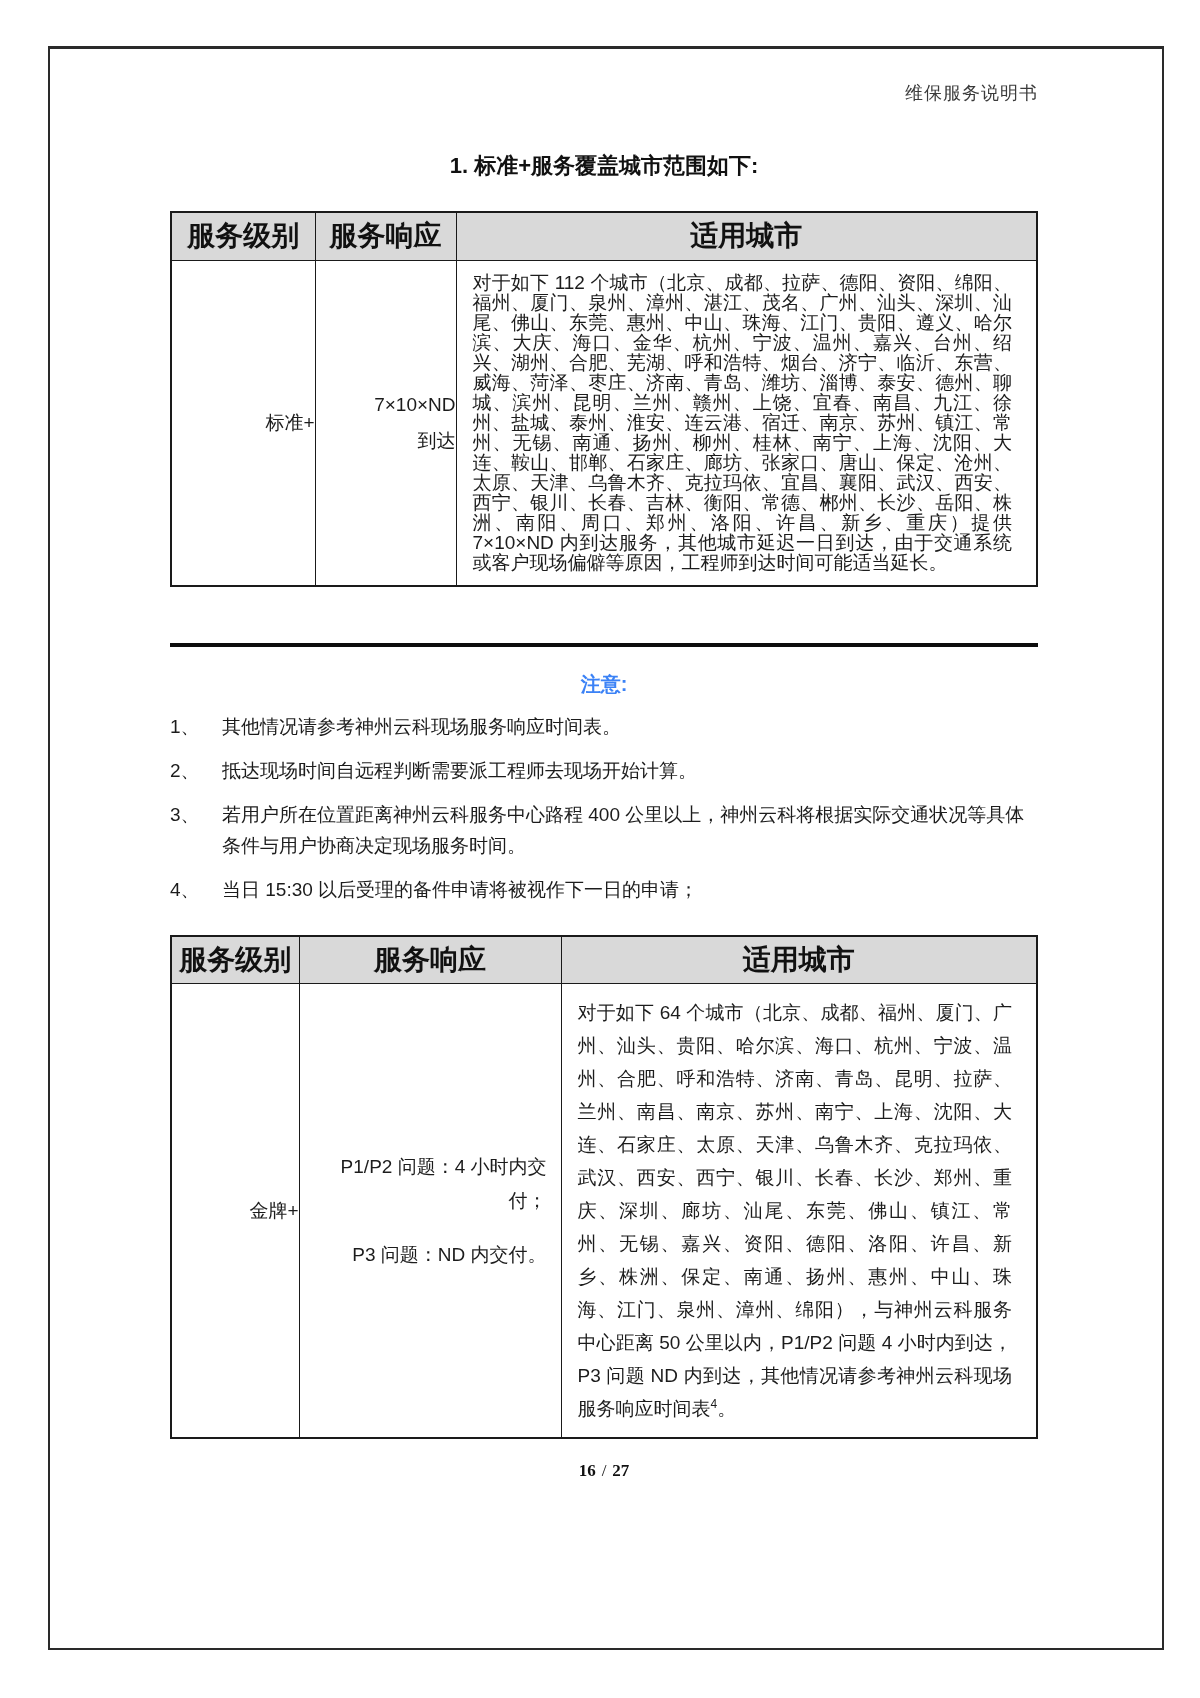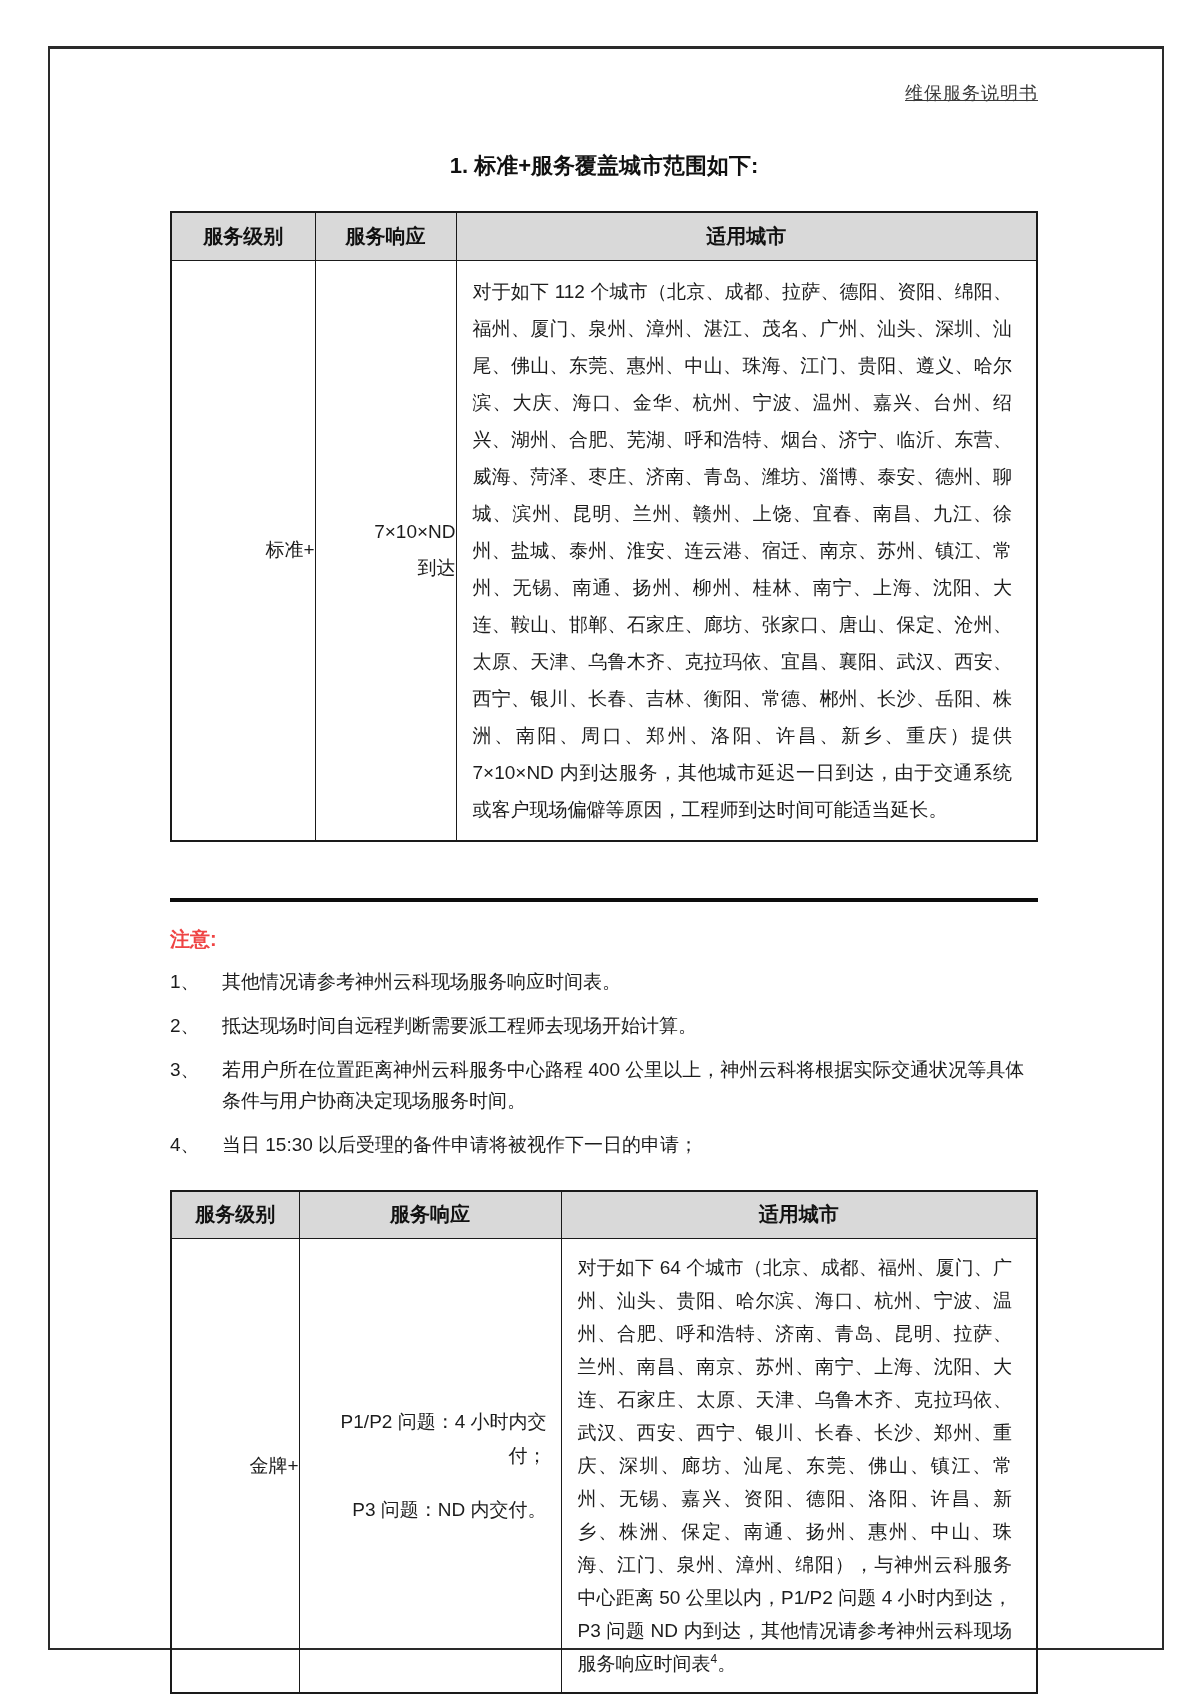--- a/index.html
+++ b/index.html
@@ -9,58 +9,58 @@
     font-family:"Liberation Sans","DejaVu Sans",sans-serif;
     color:#1c1c1c;
   }
   .page {
     position:absolute; left:48px; top:46px; width:1116px; height:1604px;
     border:2px solid #2a2a2a; border-top-width:3px; background:#fff;
   }
   .content { padding:26px 124px 0 120px; }
 
   .doc-header { text-align:right; font-family:"Liberation Serif","DejaVu Serif",serif;
-    font-size:18px; color:#3a3a3a; margin-top:6px; letter-spacing:1px;text-decoration:underline; }
+    font-size:18px; color:#3a3a3a; margin-top:6px; letter-spacing:1px; }
 
   .section-heading { font-size:22px; font-weight:bold; color:#111; }
   .heading-1 { margin-top:46px;text-align:center; }
   .heading-2 { margin-top:50px; }
 
   table.svc-table {
     width:100%; border-collapse:collapse; margin-top:30px;
     border:2px solid #1a1a1a;
   }
   table.svc-table th, table.svc-table td { border:1px solid #1a1a1a; }
   table.svc-table th {
-    background:#d9d9d9; font-size:20px; font-weight:bold; height:48px;
+    background:#d9d9d9; font-size:28px; font-weight:bold; height:48px;
     text-align:center; vertical-align:middle; color:#111;
   }
   table.svc-table td { font-size:19px; vertical-align:middle; }
 
   
   .t1 .col-level { width:144px; }
   .t1 .col-resp  { width:141px; }
   
   .t2 .col-level { width:128px; }
   .t2 .col-resp  { width:262px; }
 
   td.level-cell { text-align:right; }
   td.resp-cell  { text-align:right; line-height:36px; }
   td.cities-cell {
     vertical-align:top; padding:12px 24px 12px 16px;
-    text-align:justify; line-height:37px;
+    text-align:justify; line-height:20px;
   }
   .t2 td.cities-cell { line-height:33px; }
   .resp-block + .resp-block { margin-top:20px; }
   .resp-cell .resp-block { line-height:34px; padding:0 14px; }
 
   .divider { height:4px; background:#0d0d0d; margin-top:56px; }
 
   .notes { margin-top:24px; }
-  .notes-title { font-size:20px; font-weight:bold; color:#ef4444; }
+  .notes-title { font-size:20px; font-weight:bold; color:#3b82f6;text-align:center; }
   .note-row { display:flex; margin-top:13px; font-size:19px; line-height:31px; }
   .note-num { width:52px; flex:0 0 52px; }
   .note-text { flex:1; }
 
   sup.fn { font-size:12px; vertical-align:super; line-height:0; }
 
   .footer { margin-top:22px; text-align:center;
     font-family:"Liberation Serif","DejaVu Serif",serif; font-size:17px; color:#111; }
   .footer b { font-weight:bold; }
   .footer .sep { padding:0 6px; font-weight:normal; }

